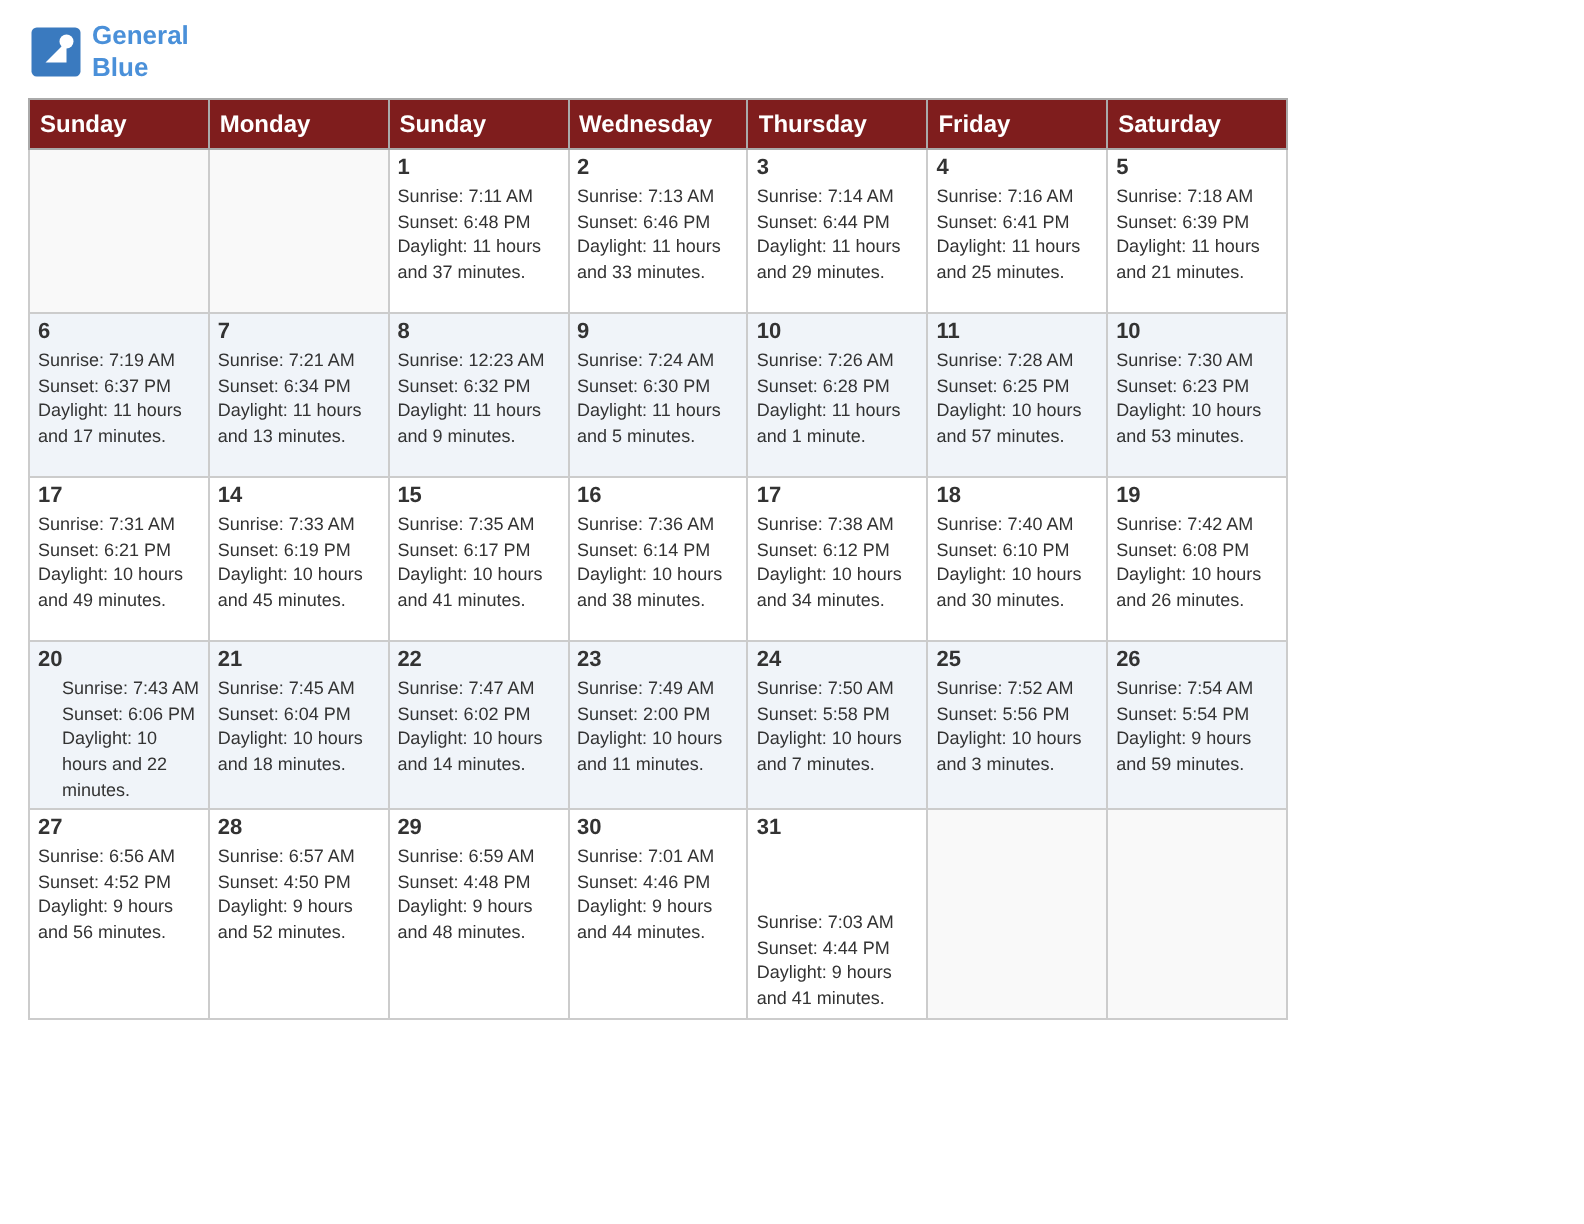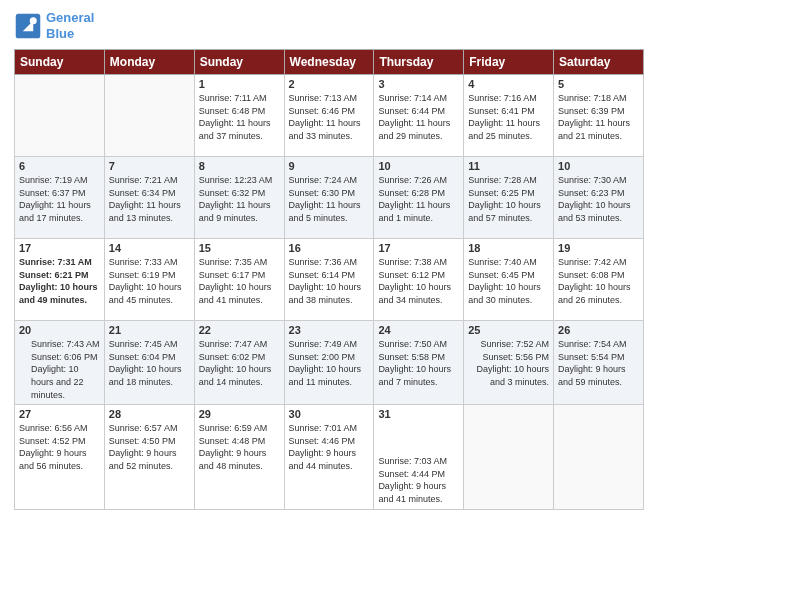--- a/index.html
+++ b/index.html
@@ -200,21 +200,21 @@
           <td>
             <span class="day-num">10</span>
             <div class="info" style="white-space: pre-line;">Sunrise: 7:30 AM
 Sunset: 6:23 PM
 Daylight: 10 hours and 53 minutes.</div>
           </td>
         </tr>
         <tr>
           <td>
             <span class="day-num">17</span>
-            <div class="info" style="white-space: pre-line; font-weight: bold;">Sunrise: 7:31 AM
+            <div class="info" style="white-space: pre-line;">Sunrise: 7:31 AM
 Sunset: 6:21 PM
 Daylight: 10 hours and 49 minutes.</div>
           </td>
           <td>
             <span class="day-num">14</span>
             <div class="info" style="white-space: pre-line;">Sunrise: 7:33 AM
 Sunset: 6:19 PM
 Daylight: 10 hours and 45 minutes.</div>
           </td>
           <td>
@@ -231,21 +231,21 @@
           </td>
           <td>
             <span class="day-num">17</span>
             <div class="info" style="white-space: pre-line;">Sunrise: 7:38 AM
 Sunset: 6:12 PM
 Daylight: 10 hours and 34 minutes.</div>
           </td>
           <td>
             <span class="day-num">18</span>
             <div class="info" style="white-space: pre-line;">Sunrise: 7:40 AM
-Sunset: 6:45 PM
+Sunset: 6:10 PM
 Daylight: 10 hours and 30 minutes.</div>
           </td>
           <td>
             <span class="day-num">19</span>
             <div class="info" style="white-space: pre-line;">Sunrise: 7:42 AM
 Sunset: 6:08 PM
 Daylight: 10 hours and 26 minutes.</div>
           </td>
         </tr>
         <tr class="row-shade">
@@ -274,21 +274,21 @@
 Daylight: 10 hours and 11 minutes.</div>
           </td>
           <td>
             <span class="day-num">24</span>
             <div class="info" style="white-space: pre-line;">Sunrise: 7:50 AM
 Sunset: 5:58 PM
 Daylight: 10 hours and 7 minutes.</div>
           </td>
           <td>
             <span class="day-num">25</span>
-            <div class="info" style="white-space: pre-line; text-align: right;">Sunrise: 7:52 AM
+            <div class="info" style="white-space: pre-line;">Sunrise: 7:52 AM
 Sunset: 5:56 PM
 Daylight: 10 hours and 3 minutes.</div>
           </td>
           <td>
             <span class="day-num">26</span>
             <div class="info" style="white-space: pre-line;">Sunrise: 7:54 AM
 Sunset: 5:54 PM
 Daylight: 9 hours and 59 minutes.</div>
           </td>
         </tr>

